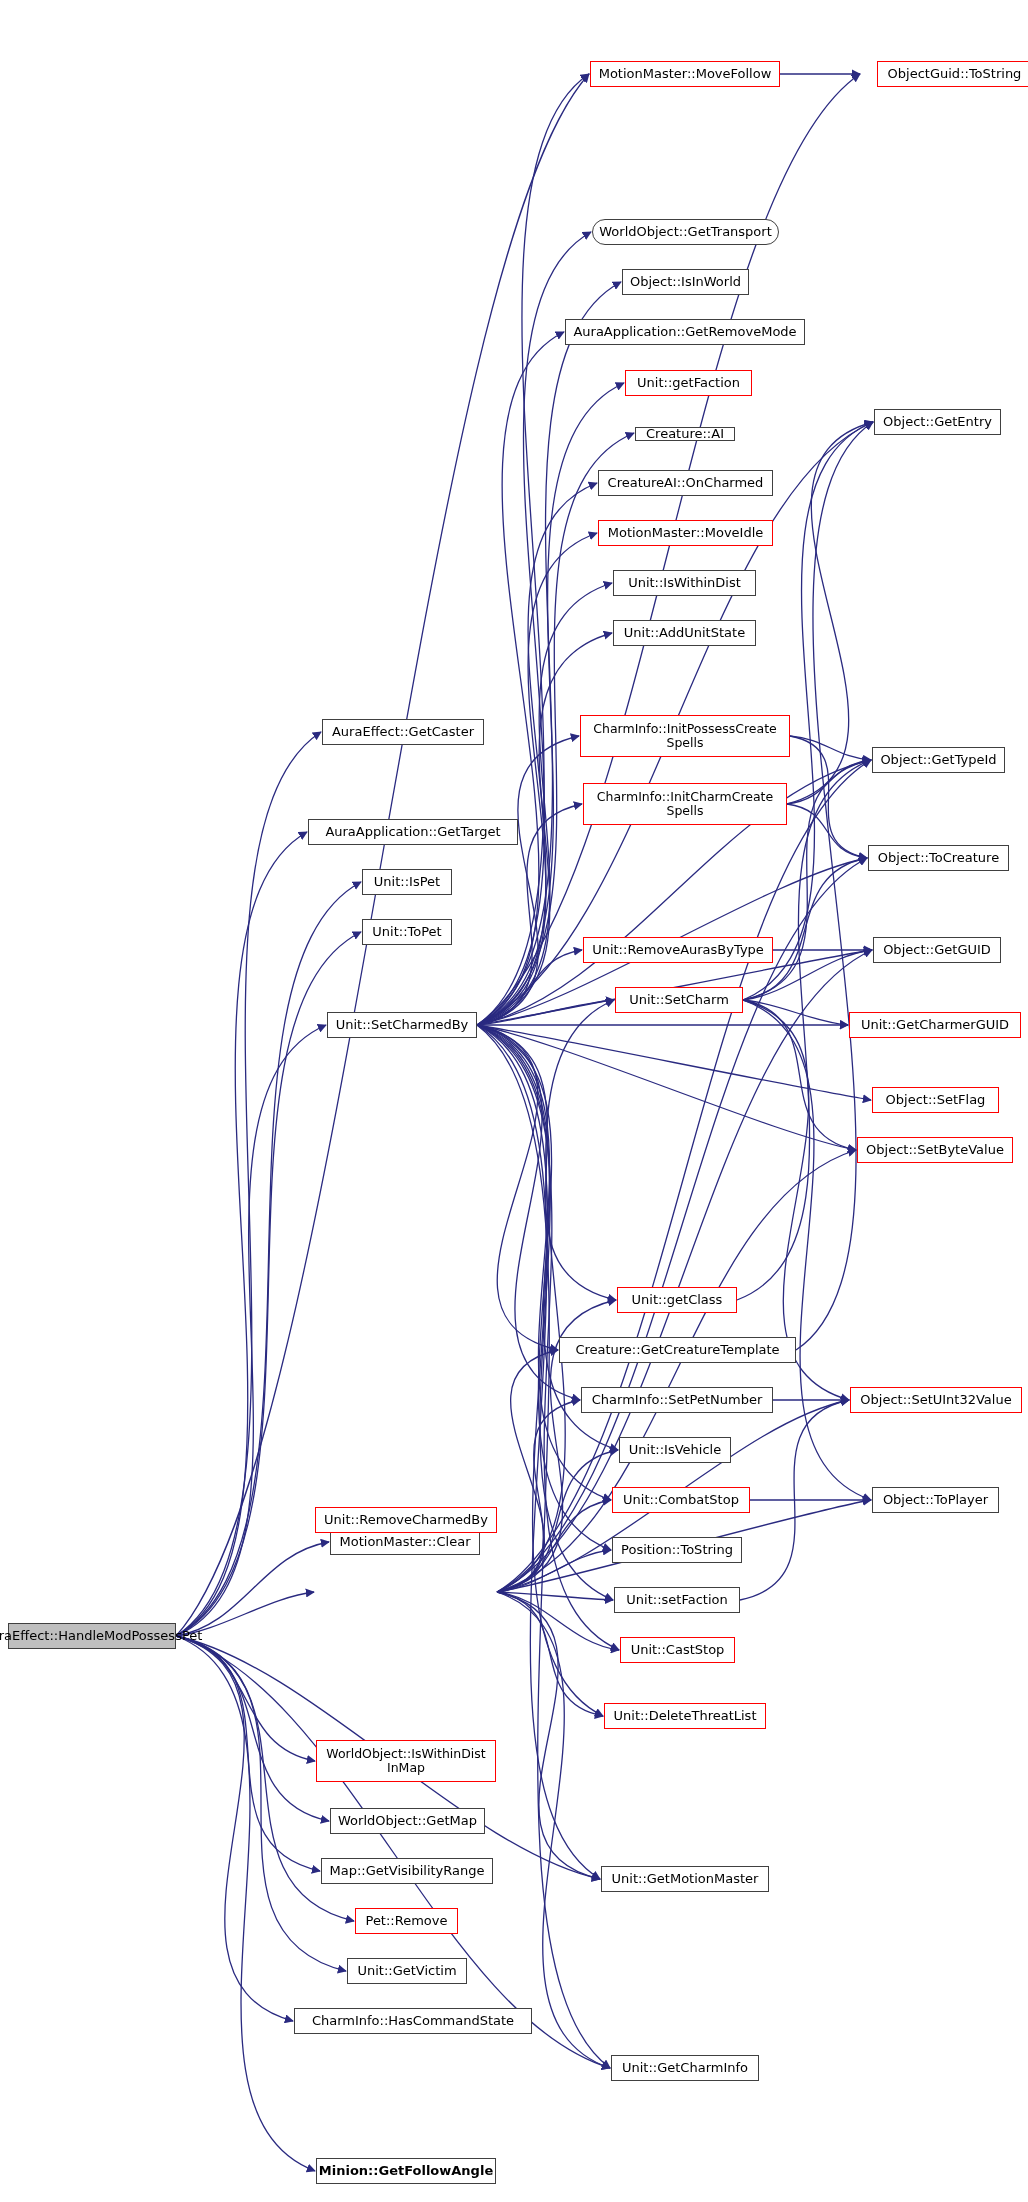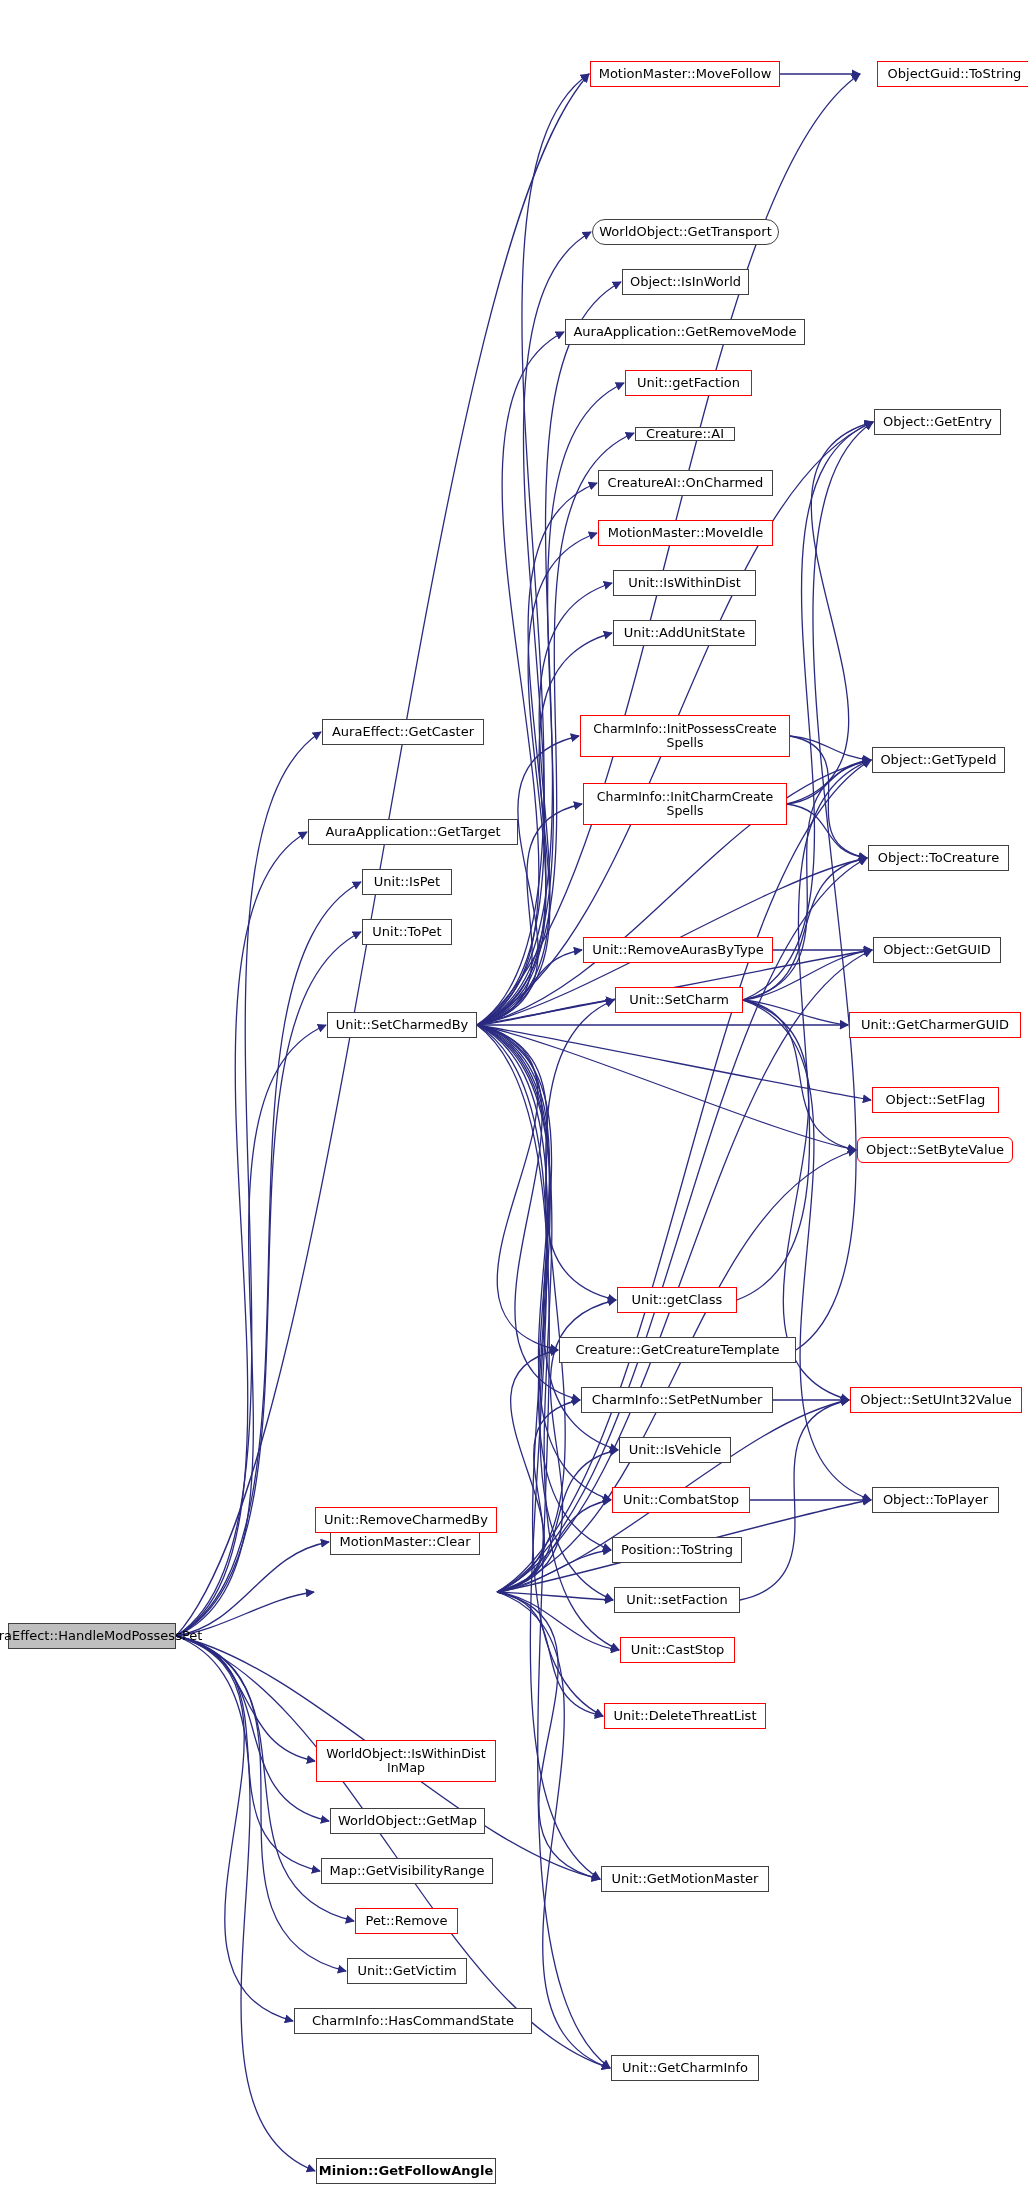--- a/index.html
+++ b/index.html
@@ -138,21 +138,21 @@
       <div class="node black" style="left: 868px; top: 845px; width: 141px; height: 26px;">Object::ToCreature</div>
       <div class="node black" style="left: 308px; top: 819px; width: 210px; height: 26px;">AuraApplication::GetTarget</div>
       <div class="node black" style="left: 362px; top: 869px; width: 90px; height: 26px;">Unit::IsPet</div>
       <div class="node black" style="left: 362px; top: 919px; width: 90px; height: 26px;">Unit::ToPet</div>
       <div class="node red" style="left: 583px; top: 937px; width: 190px; height: 26px;">Unit::RemoveAurasByType</div>
       <div class="node black" style="left: 873px; top: 937px; width: 128px; height: 26px;">Object::GetGUID</div>
       <div class="node red" style="left: 615px; top: 987px; width: 128px; height: 26px;">Unit::SetCharm</div>
       <div class="node black" style="left: 327px; top: 1012px; width: 150px; height: 26px;">Unit::SetCharmedBy</div>
       <div class="node red" style="left: 849px; top: 1012px; width: 172px; height: 26px;">Unit::GetCharmerGUID</div>
       <div class="node red" style="left: 872px; top: 1087px; width: 127px; height: 26px;">Object::SetFlag</div>
-      <div class="node red" style="left: 857px; top: 1137px; width: 156px; height: 26px; border-radius: 6px;">Object::SetByteValue</div>
+      <div class="node red" style="left: 857px; top: 1137px; width: 156px; height: 26px;">Object::SetByteValue</div>
       <div class="node red" style="left: 617px; top: 1287px; width: 120px; height: 26px;">Unit::getClass</div>
       <div class="node black" style="left: 559px; top: 1337px; width: 237px; height: 26px;">Creature::GetCreatureTemplate</div>
       <div class="node black" style="left: 581px; top: 1387px; width: 192px; height: 26px;">CharmInfo::SetPetNumber</div>
       <div class="node red" style="left: 850px; top: 1387px; width: 172px; height: 26px;">Object::SetUInt32Value</div>
       <div class="node black" style="left: 619px; top: 1437px; width: 112px; height: 26px;">Unit::IsVehicle</div>
       <div class="node red" style="left: 612px; top: 1487px; width: 138px; height: 26px;">Unit::CombatStop</div>
       <div class="node black" style="left: 872px; top: 1487px; width: 127px; height: 26px;">Object::ToPlayer</div>
       <div class="node black" style="left: 612px; top: 1537px; width: 130px; height: 26px;">Position::ToString</div>
       <div class="node black" style="left: 614px; top: 1587px; width: 126px; height: 26px;">Unit::setFaction</div>
       <div class="node red" style="left: 620px; top: 1637px; width: 115px; height: 26px;">Unit::CastStop</div>

